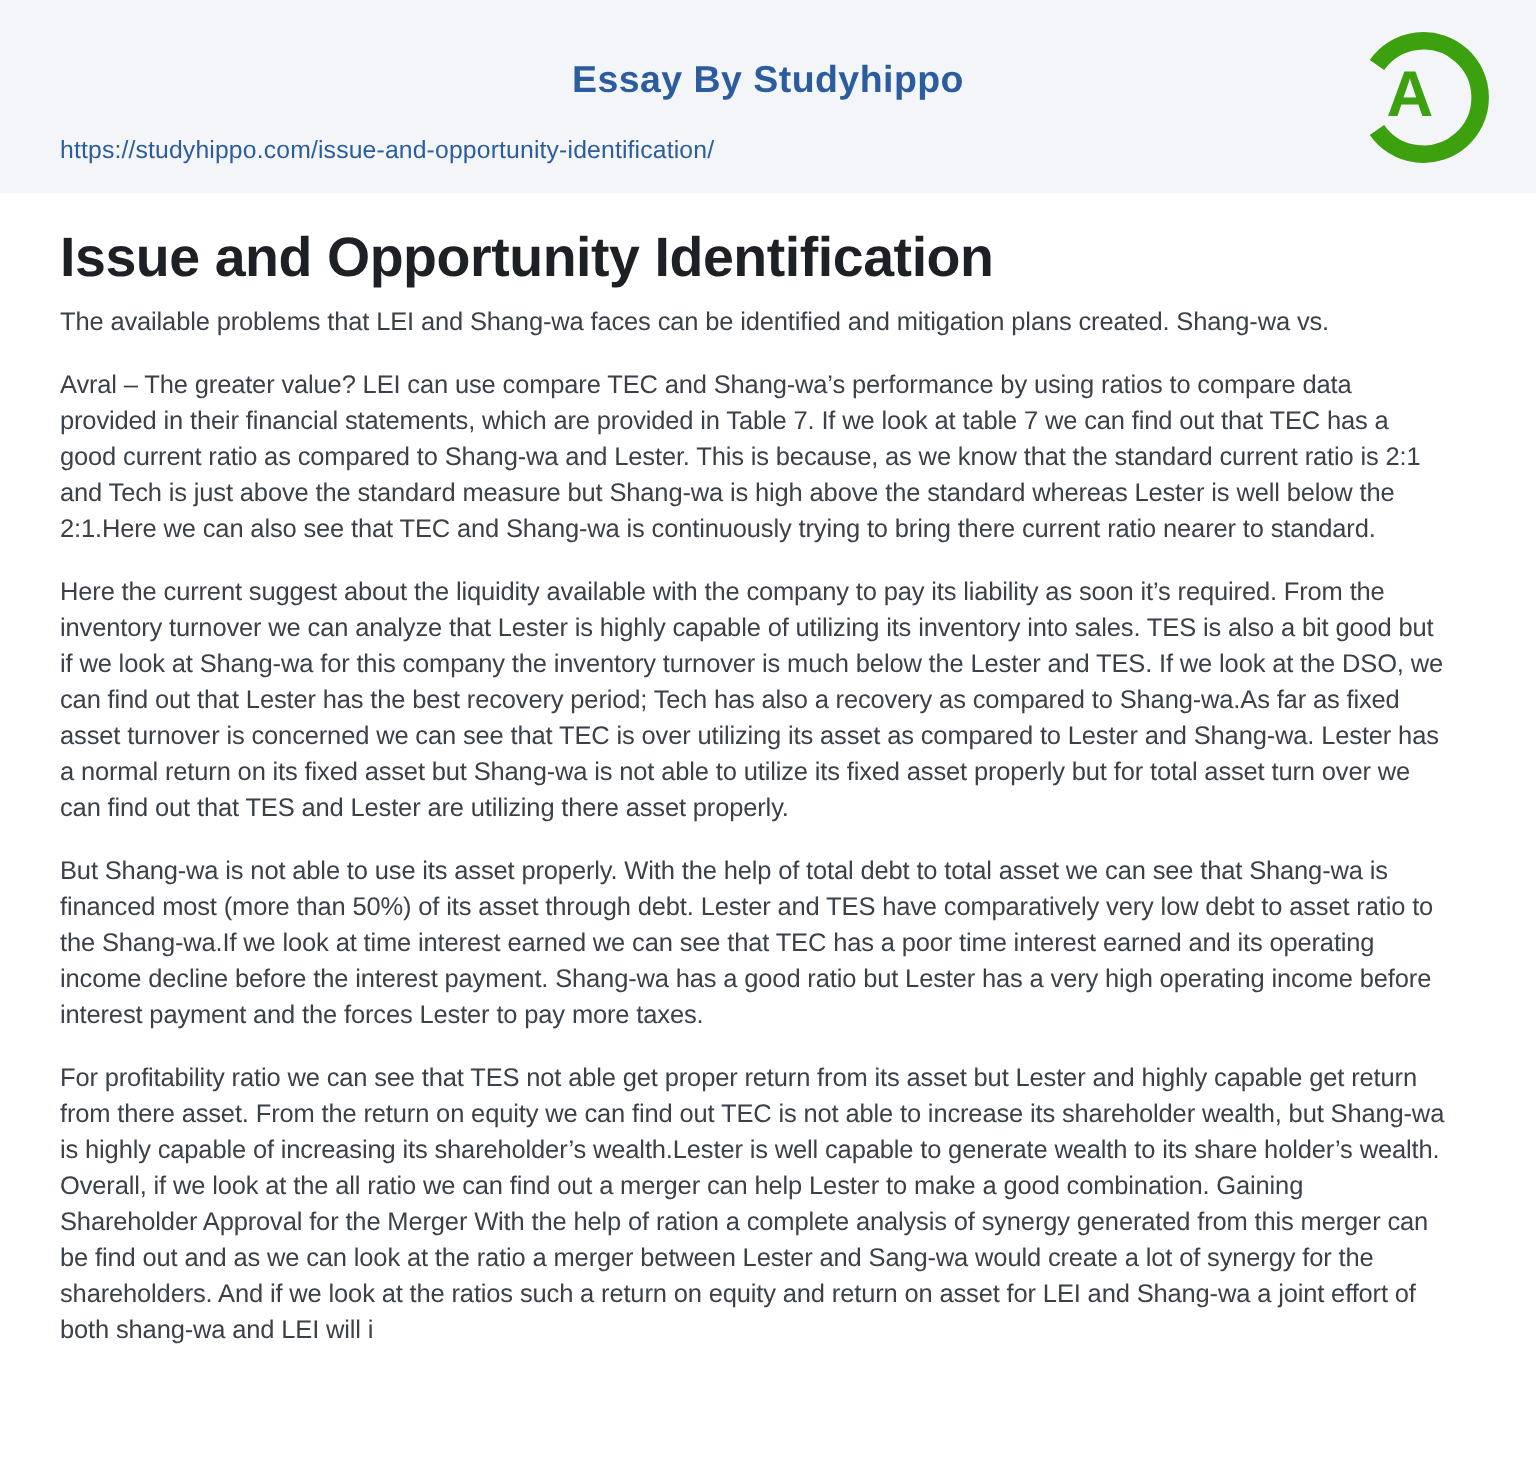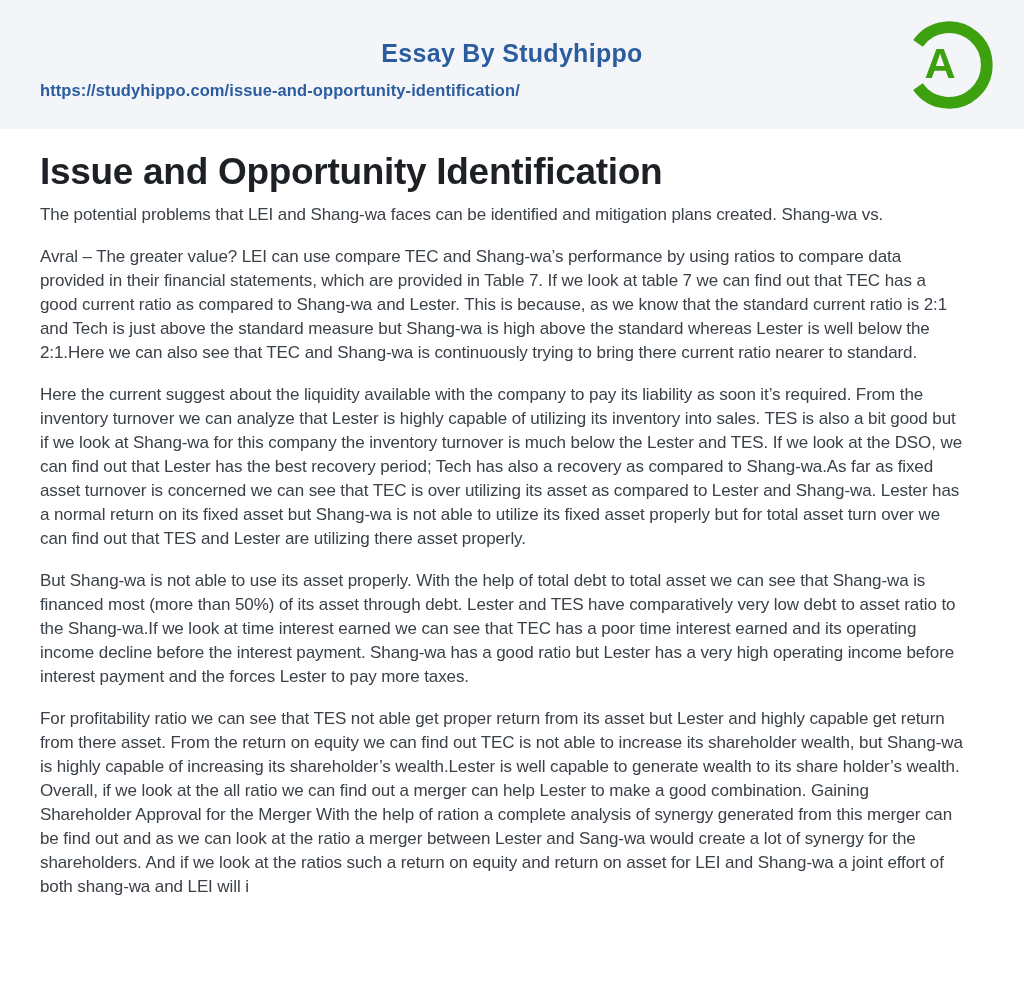--- a/index.html
+++ b/index.html
@@ -35,24 +35,24 @@
   .site-title {
     color: var(--accent-blue);
     font-size: 25px;
     font-weight: 700;
     letter-spacing: 0.3px;
     line-height: 1.2;
     text-align: center;
   }
   .site-url {
     display: inline-block;
-    margin-top: 13px;
+    margin-top: 23px;
     color: var(--accent-blue);
     font-size: 16.5px;
-    font-weight: 700;
+    font-weight: 400;
     text-decoration: none;
     letter-spacing: 0.1px;
   }
   .logo-wrap {
     position: absolute;
     top: 19px;
     right: 30px;
     width: 90px;
     height: 92px;
   }
@@ -92,21 +92,21 @@
         <path d="M 15.5 26 A 42 42 0 1 1 15.5 74" fill="none" stroke="#3da00e" stroke-width="13" stroke-linecap="butt"></path>
         <text x="40" y="64" text-anchor="middle" font-family="Liberation Sans, DejaVu Sans, sans-serif" font-size="48" font-weight="700" fill="#3da00e">A</text>
       </svg>
     </div>
   </header>
 
   <main class="article">
     <h1 class="article-title">Issue and Opportunity Identification</h1>
 
     <div class="article-body">
-      <p>The potential problems that LEI and Shang-wa faces can be identified and mitigation plans created. Shang-wa vs.</p>
+      <p>The available problems that LEI and Shang-wa faces can be identified and mitigation plans created. Shang-wa vs.</p>
       <p>Avral – The greater value? LEI can use compare TEC and Shang-wa’s performance by using ratios to compare data provided in their financial statements, which are provided in Table 7. If we look at table 7 we can find out that TEC has a good current ratio as compared to Shang-wa and Lester. This is because, as we know that the standard current ratio is 2:1 and Tech is just above the standard measure but Shang-wa is high above the standard whereas Lester is well below the 2:1.Here we can also see that TEC and Shang-wa is continuously trying to bring there current ratio nearer to standard.</p>
       <p>Here the current suggest about the liquidity available with the company to pay its liability as soon it’s required. From the inventory turnover we can analyze that Lester is highly capable of utilizing its inventory into sales. TES is also a bit good but if we look at Shang-wa for this company the inventory turnover is much below the Lester and TES. If we look at the DSO, we can find out that Lester has the best recovery period; Tech has also a recovery as compared to Shang-wa.As far as fixed asset turnover is concerned we can see that TEC is over utilizing its asset as compared to Lester and Shang-wa. Lester has a normal return on its fixed asset but Shang-wa is not able to utilize its fixed asset properly but for total asset turn over we can find out that TES and Lester are utilizing there asset properly.</p>
       <p>But Shang-wa is not able to use its asset properly. With the help of total debt to total asset we can see that Shang-wa is financed most (more than 50%) of its asset through debt. Lester and TES have comparatively very low debt to asset ratio to the Shang-wa.If we look at time interest earned we can see that TEC has a poor time interest earned and its operating income decline before the interest payment. Shang-wa has a good ratio but Lester has a very high operating income before interest payment and the forces Lester to pay more taxes.</p>
       <p>For profitability ratio we can see that TES not able get proper return from its asset but Lester and highly capable get return from there asset. From the return on equity we can find out TEC is not able to increase its shareholder wealth, but Shang-wa is highly capable of increasing its shareholder’s wealth.Lester is well capable to generate wealth to its share holder’s wealth. Overall, if we look at the all ratio we can find out a merger can help Lester to make a good combination. Gaining Shareholder Approval for the Merger With the help of ration a complete analysis of synergy generated from this merger can be find out and as we can look at the ratio a merger between Lester and Sang-wa would create a lot of synergy for the shareholders. And if we look at the ratios such a return on equity and return on asset for LEI and Shang-wa a joint effort of both shang-wa and LEI will i</p>
     </div>
   </main>
 
 </div>
 
 </body></html>

